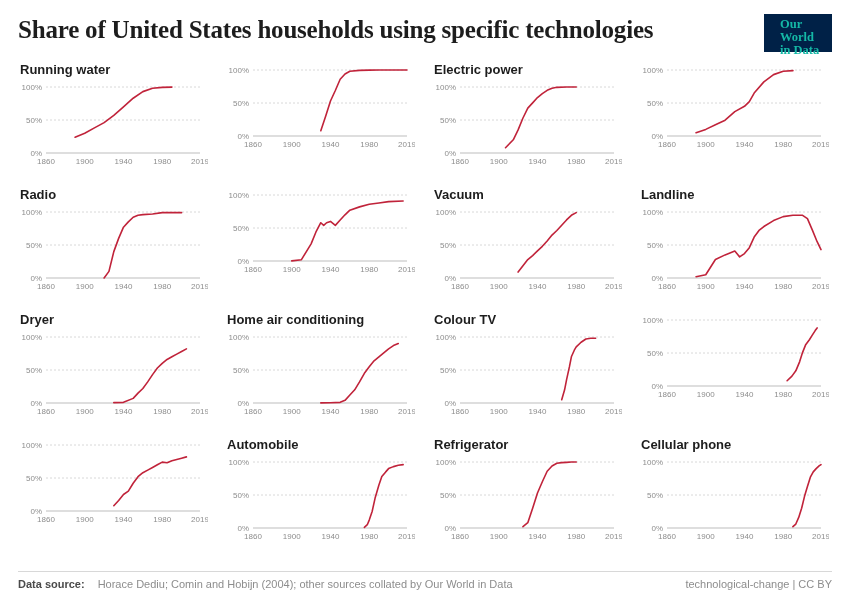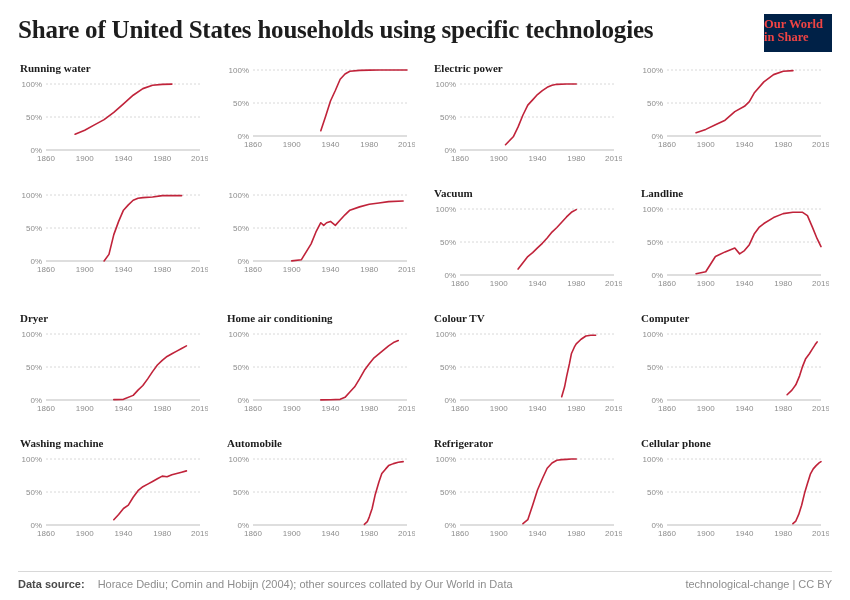--- a/index.html
+++ b/index.html
@@ -34,51 +34,50 @@
     color: #1d1d1d;
     letter-spacing: -0.2px;
     line-height: 1.1;
     margin: 0;
     padding-top: 2px;
   }
   .logo {
     width: 68px;
     height: 38px;
     background: #002147;
-    color: #ef4444;
+    color: #14b8a6;
     font-family: "Liberation Serif", serif;
     font-weight: bold;
     font-size: 12.5px;
     line-height: 1.05;
-    padding: 4px 6px 0 0;
+    padding: 4px 6px 0 16px;
     box-sizing: border-box;
     flex: none;
   }
   .logo .l1 { display:block; }
   .logo .l2 { display:block; }
 
   .grid {
     margin-top: 8px;
     display: grid;
     grid-template-columns: repeat(4, 1fr);
     grid-template-rows: repeat(4, 125px);
     column-gap: 14px;
     row-gap: 0px;
   }
   .panel {
     position: relative;
     padding-top: 2px;
   }
   .panel-title {
-    font-size: 11px;
+    font-size: 13px;
     font-weight: bold;
     color: #1d1d1d;
     margin: 0 0 2px 2px;
     white-space: nowrap;
-    font-family: Liberation Serif, serif;
   }
   .plot-wrap {
     position: relative;
     height: 92px;
   }
   .plot-svg {
     display: block;
   }
   .footer {
     position: absolute;
@@ -106,21 +105,21 @@
 </style>
 </head>
 <body>
 
 <div id="root">
 
   <div class="header">
     <h1 class="title">Share of United States households using specific technologies</h1>
     <div class="logo">
       <span class="l1">Our World</span>
-      <span class="l2">in Share</span>
+      <span class="l2">in Data</span>
     </div>
   </div>
 
   <div class="grid" id="panel-grid">
       <div class="panel">
         <div class="panel-title">Running water</div>
         <div class="plot-wrap">
           <svg class="plot-svg" width="190" height="92" viewBox="0 0 190 92">
             <line x1="28" x2="182" y1="74" y2="74" stroke="#bdbdbd" stroke-width="1"></line>
             <text x="24" y="77.2" text-anchor="end" font-size="8" fill="#8d8d8d" font-family="&quot;Liberation Sans&quot;, sans-serif">0%</text>
@@ -186,20 +185,21 @@
             <text x="28" y="85" text-anchor="middle" font-size="8" fill="#8d8d8d" font-family="&quot;Liberation Sans&quot;, sans-serif">1860</text>
             <text x="66.74213836477988" y="85" text-anchor="middle" font-size="8" fill="#8d8d8d" font-family="&quot;Liberation Sans&quot;, sans-serif">1900</text>
             <text x="105.48427672955975" y="85" text-anchor="middle" font-size="8" fill="#8d8d8d" font-family="&quot;Liberation Sans&quot;, sans-serif">1940</text>
             <text x="144.22641509433964" y="85" text-anchor="middle" font-size="8" fill="#8d8d8d" font-family="&quot;Liberation Sans&quot;, sans-serif">1980</text>
             <text x="182" y="85" text-anchor="middle" font-size="8" fill="#8d8d8d" font-family="&quot;Liberation Sans&quot;, sans-serif">2019</text>
             <path d="M57.06 70.70 L66.74 67.40 L76.43 62.78 L86.11 58.16 L95.80 49.58 L105.48 44.30 L110.33 39.68 L115.17 31.10 L124.86 19.88 L134.54 12.62 L144.23 9.32 L153.91 8.66" fill="none" stroke="#c0233a" stroke-width="1.6" stroke-linejoin="round" stroke-linecap="round"></path>
           </svg>
         </div>
       </div>
       <div class="panel">
+        <div class="panel-title">Radio</div>
         <div class="plot-wrap">
           <svg class="plot-svg" width="190" height="92" viewBox="0 0 190 92">
             <line x1="28" x2="182" y1="74" y2="74" stroke="#bdbdbd" stroke-width="1"></line>
             <text x="24" y="77.2" text-anchor="end" font-size="8" fill="#8d8d8d" font-family="&quot;Liberation Sans&quot;, sans-serif">0%</text>
             <line x1="28" x2="182" y1="41" y2="41" stroke="#d8d8d8" stroke-width="1" stroke-dasharray="2,2"></line>
             <text x="24" y="44.2" text-anchor="end" font-size="8" fill="#8d8d8d" font-family="&quot;Liberation Sans&quot;, sans-serif">50%</text>
             <line x1="28" x2="182" y1="8" y2="8" stroke="#d8d8d8" stroke-width="1" stroke-dasharray="2,2"></line>
             <text x="24" y="11.2" text-anchor="end" font-size="8" fill="#8d8d8d" font-family="&quot;Liberation Sans&quot;, sans-serif">100%</text>
             <text x="28" y="85" text-anchor="middle" font-size="8" fill="#8d8d8d" font-family="&quot;Liberation Sans&quot;, sans-serif">1860</text>
             <text x="66.74213836477988" y="85" text-anchor="middle" font-size="8" fill="#8d8d8d" font-family="&quot;Liberation Sans&quot;, sans-serif">1900</text>
@@ -317,40 +317,38 @@
             <text x="28" y="85" text-anchor="middle" font-size="8" fill="#8d8d8d" font-family="&quot;Liberation Sans&quot;, sans-serif">1860</text>
             <text x="66.74213836477988" y="85" text-anchor="middle" font-size="8" fill="#8d8d8d" font-family="&quot;Liberation Sans&quot;, sans-serif">1900</text>
             <text x="105.48427672955975" y="85" text-anchor="middle" font-size="8" fill="#8d8d8d" font-family="&quot;Liberation Sans&quot;, sans-serif">1940</text>
             <text x="144.22641509433964" y="85" text-anchor="middle" font-size="8" fill="#8d8d8d" font-family="&quot;Liberation Sans&quot;, sans-serif">1980</text>
             <text x="182" y="85" text-anchor="middle" font-size="8" fill="#8d8d8d" font-family="&quot;Liberation Sans&quot;, sans-serif">2019</text>
             <path d="M129.70 70.70 L132.60 60.80 L134.54 50.90 L137.45 37.70 L139.38 27.80 L142.29 21.20 L144.23 17.90 L149.07 13.28 L153.91 9.98 L158.75 9.32 L163.60 9.32" fill="none" stroke="#c0233a" stroke-width="1.6" stroke-linejoin="round" stroke-linecap="round"></path>
           </svg>
         </div>
       </div>
       <div class="panel">
-        <div class="panel-title">Computer</div>
         <div class="plot-wrap">
           <svg class="plot-svg" width="190" height="92" viewBox="0 0 190 92">
             <line x1="28" x2="182" y1="74" y2="74" stroke="#bdbdbd" stroke-width="1"></line>
             <text x="24" y="77.2" text-anchor="end" font-size="8" fill="#8d8d8d" font-family="&quot;Liberation Sans&quot;, sans-serif">0%</text>
             <line x1="28" x2="182" y1="41" y2="41" stroke="#d8d8d8" stroke-width="1" stroke-dasharray="2,2"></line>
             <text x="24" y="44.2" text-anchor="end" font-size="8" fill="#8d8d8d" font-family="&quot;Liberation Sans&quot;, sans-serif">50%</text>
             <line x1="28" x2="182" y1="8" y2="8" stroke="#d8d8d8" stroke-width="1" stroke-dasharray="2,2"></line>
             <text x="24" y="11.2" text-anchor="end" font-size="8" fill="#8d8d8d" font-family="&quot;Liberation Sans&quot;, sans-serif">100%</text>
             <text x="28" y="85" text-anchor="middle" font-size="8" fill="#8d8d8d" font-family="&quot;Liberation Sans&quot;, sans-serif">1860</text>
             <text x="66.74213836477988" y="85" text-anchor="middle" font-size="8" fill="#8d8d8d" font-family="&quot;Liberation Sans&quot;, sans-serif">1900</text>
             <text x="105.48427672955975" y="85" text-anchor="middle" font-size="8" fill="#8d8d8d" font-family="&quot;Liberation Sans&quot;, sans-serif">1940</text>
             <text x="144.22641509433964" y="85" text-anchor="middle" font-size="8" fill="#8d8d8d" font-family="&quot;Liberation Sans&quot;, sans-serif">1980</text>
             <text x="182" y="85" text-anchor="middle" font-size="8" fill="#8d8d8d" font-family="&quot;Liberation Sans&quot;, sans-serif">2019</text>
             <path d="M148.10 68.72 L152.94 64.10 L156.82 58.82 L160.69 49.58 L163.60 40.34 L166.50 33.08 L170.38 27.80 L173.28 23.18 L176.19 18.56 L178.13 15.92" fill="none" stroke="#c0233a" stroke-width="1.6" stroke-linejoin="round" stroke-linecap="round"></path>
           </svg>
         </div>
       </div>
       <div class="panel">
-        <div class="panel-title">Washing machine</div>
         <div class="plot-wrap">
           <svg class="plot-svg" width="190" height="92" viewBox="0 0 190 92">
             <line x1="28" x2="182" y1="74" y2="74" stroke="#bdbdbd" stroke-width="1"></line>
             <text x="24" y="77.2" text-anchor="end" font-size="8" fill="#8d8d8d" font-family="&quot;Liberation Sans&quot;, sans-serif">0%</text>
             <line x1="28" x2="182" y1="41" y2="41" stroke="#d8d8d8" stroke-width="1" stroke-dasharray="2,2"></line>
             <text x="24" y="44.2" text-anchor="end" font-size="8" fill="#8d8d8d" font-family="&quot;Liberation Sans&quot;, sans-serif">50%</text>
             <line x1="28" x2="182" y1="8" y2="8" stroke="#d8d8d8" stroke-width="1" stroke-dasharray="2,2"></line>
             <text x="24" y="11.2" text-anchor="end" font-size="8" fill="#8d8d8d" font-family="&quot;Liberation Sans&quot;, sans-serif">100%</text>
             <text x="28" y="85" text-anchor="middle" font-size="8" fill="#8d8d8d" font-family="&quot;Liberation Sans&quot;, sans-serif">1860</text>
             <text x="66.74213836477988" y="85" text-anchor="middle" font-size="8" fill="#8d8d8d" font-family="&quot;Liberation Sans&quot;, sans-serif">1900</text>

